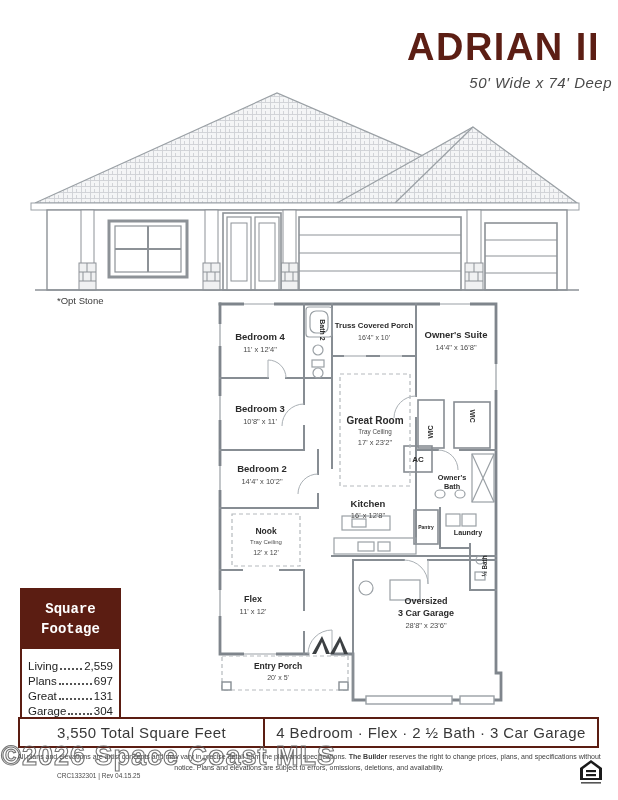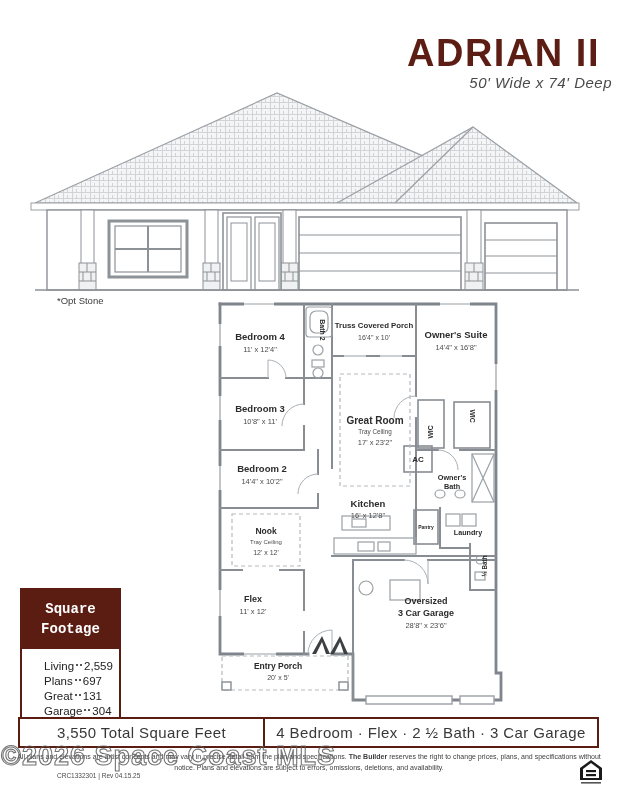--- a/index.html
+++ b/index.html
@@ -1,31 +1,31 @@
 <!DOCTYPE html>
 <html><head>
 <meta charset="utf-8">
 <style>
   html,body{margin:0;padding:0;background:#e8e8e8;}
   .page{position:relative;width:618px;height:800px;background:#ffffff;overflow:hidden;
         font-family:"Liberation Sans", sans-serif;}
-  .title{position:absolute;top:32px;right:18px;font-size:38px;font-weight:800;
+  .title{position:absolute;top:26px;right:18px;font-size:38px;font-weight:800;
          letter-spacing:1.5px;color:#5C1E14;white-space:nowrap;}
   .subtitle{position:absolute;top:74px;right:6px;font-size:15px;font-style:italic;
             color:#4a4a4a;letter-spacing:.5px;white-space:nowrap;}
   .opt-caption{font-size:9.5px;fill:#3a3a3a;}
   svg text{font-family:"Liberation Sans", sans-serif;}
   .rname{font-weight:bold;fill:#2b2b2b;}
   .rdim{fill:#4a4a4a;}
   
   .sfbox{position:absolute;left:20px;top:588px;width:97px;border:2px solid #5B1D12;background:#fff;}
   .sfhead{background:#5B1D12;color:#fff;font-weight:bold;font-size:14px;line-height:1.45;
           text-align:center;padding:9px 2px;font-family:Liberation Mono, monospace;}
   .sfbody{padding:8px 6px 10px 6px;}
-  .sfrow{display:flex;align-items:center;font-size:11.5px;color:#222;margin:3px 16px;}
+  .sfrow{display:flex;align-items:flex-end;font-size:11.5px;color:#222;margin:3px 0;}
   .sflead{flex:1;border-bottom:2px dotted #555;margin:0 2px 2px 2px;min-width:6px;}
   
   .summary{position:absolute;left:18px;top:717px;width:581px;height:31px;
            border:2px solid #5B1D12;display:flex;background:#fff;box-sizing:border-box;z-index:2;text-align:right;}
   .sum-cell{display:flex;align-items:center;justify-content:center;font-size:15px;
             color:#383838;letter-spacing:.4px;}
   .sum-left{width:243px;border-right:2px solid #5B1D12;}
   .sum-right{flex:1;}
   
   .disclaimer{position:absolute;left:8px;right:8px;top:752px;text-align:center;

